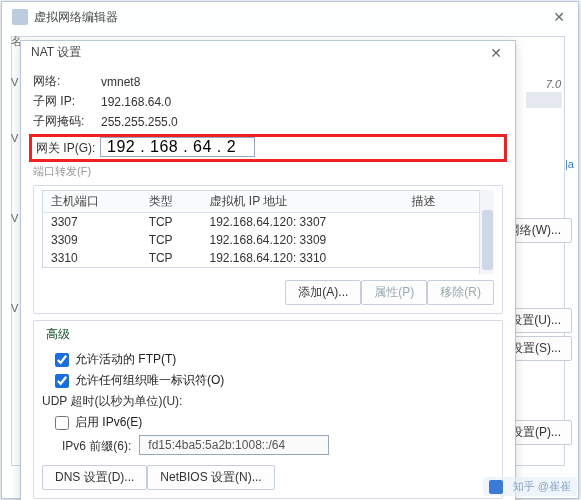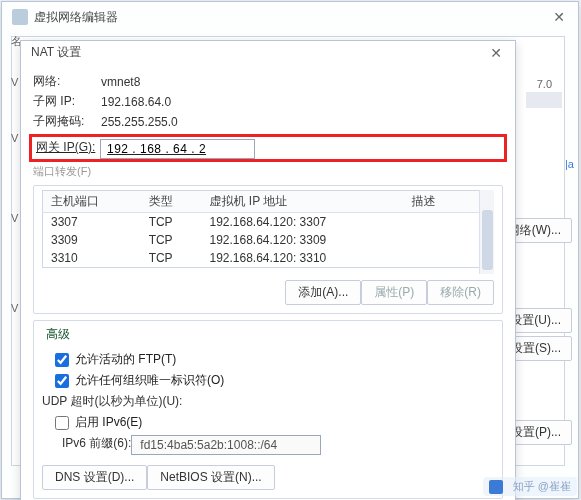--- a/index.html
+++ b/index.html
@@ -49,26 +49,26 @@
 
   
   .win-nat {
     left: 20px; top: 40px; width: 496px; height: 470px;
   }
   .row { display:flex; align-items:center; margin:3px 0; }
   .lbl { width: 68px; color:#333; }
   .val { color:#333; }
   .hl-box {
     border:3px solid #e22; padding:2px 16px 2px 4px; margin:4px -4px 0 -4px;
-    display:flex; align-items:flex-start; height:28px;text-decoration:underline;
+    display:flex; align-items:flex-end; height:28px;
   }
   .hl-box .lbl { width:64px; }
   .ip-edit {
     width:155px; height:20px; border:1px solid #9aa6bb;
-    font-size:12px; padding:1px 6px; font-family:inherit;
+    font-size:16px; padding:1px 6px; font-family:inherit;
     letter-spacing:0.5px;
   }
   .faint { color:#999; font-size:11px; margin-top:2px;}
 
   .fieldset {
     border:1px solid #d4dae6; margin-top:6px; padding:6px 8px 8px 8px;
     border-radius:2px;
   }
   .fieldset > .fs-title { margin:-13px 0 4px 0; background:#fff; display:inline-block; padding:0 4px; color:#14532d;}
 
@@ -84,21 +84,21 @@
   .btnrow { display:flex; justify-content:flex-end; margin-top:6px; }
   .btn {
     padding:3px 12px; border:1px solid #c6cedb; background:#fdfdfe;
     font-size:12px; color:#333; border-radius:2px; cursor:pointer;
   }
   .btn[disabled]{ color:#9aa; cursor:default; }
 
   .chk { display:flex; align-items:center; gap:6px; margin:4px 13px; }
   .chk input { width:14px; height:14px; accent-color:#1a6fde; }
 
-  .inline-field { display:flex; align-items:flex-start; margin:4px 0;}
+  .inline-field { display:flex; align-items:flex-end; gap:8px; margin:4px 0;}
   .inline-field .lbl2 { color:#333; }
   .spin {
     width:50px; height:20px; border:1px solid #9aa6bb; font-size:12px;
     padding:1px 2px; font-family:inherit;
   }
   .spinbox { display:flex; }
   .spin-arrows {
     width:16px; display:flex; flex-direction:column;
     border:1px solid #9aa6bb; border-left:none;
   }
@@ -138,21 +138,21 @@
     <span class="close">✕</span>
   </div>
   <div class="body">
     <div class="ghost-panel"></div>
     <span class="side-label" style="left:9px; top:2px;">名</span>
     <span class="side-label" style="left:9px; top:44px;">V</span>
     <span class="side-label" style="left:9px; top:100px;">V</span>
     <span class="side-label" style="left:9px; top:180px;">V</span>
     <span class="side-label" style="left:9px; top:270px;">V</span>
 
-    <span class="side-label" style="right:26px; top:46px;">7.0</span>
+    <span class="side-label" style="right:17px; top:46px;font-style:italic;">7.0</span>
     <div style="position:absolute; right:16px; top:60px; width:36px; height:16px; background:#e6e9ef;"></div>
     <span class="side-label" style="right:4px; top:126px; color:#3b7bd6;">|a</span>
 
     <button class="btn-ghost" style="right:6px; top:186px;">命名网络(W)...</button>
     <button class="btn-ghost" style="right:6px; top:276px;">动设置(U)...</button>
     <button class="btn-ghost" style="right:6px; top:304px;">T 设置(S)...</button>
     <button class="btn-ghost" style="right:6px; top:388px;">CP 设置(P)...</button>
   </div>
 </div>
 

